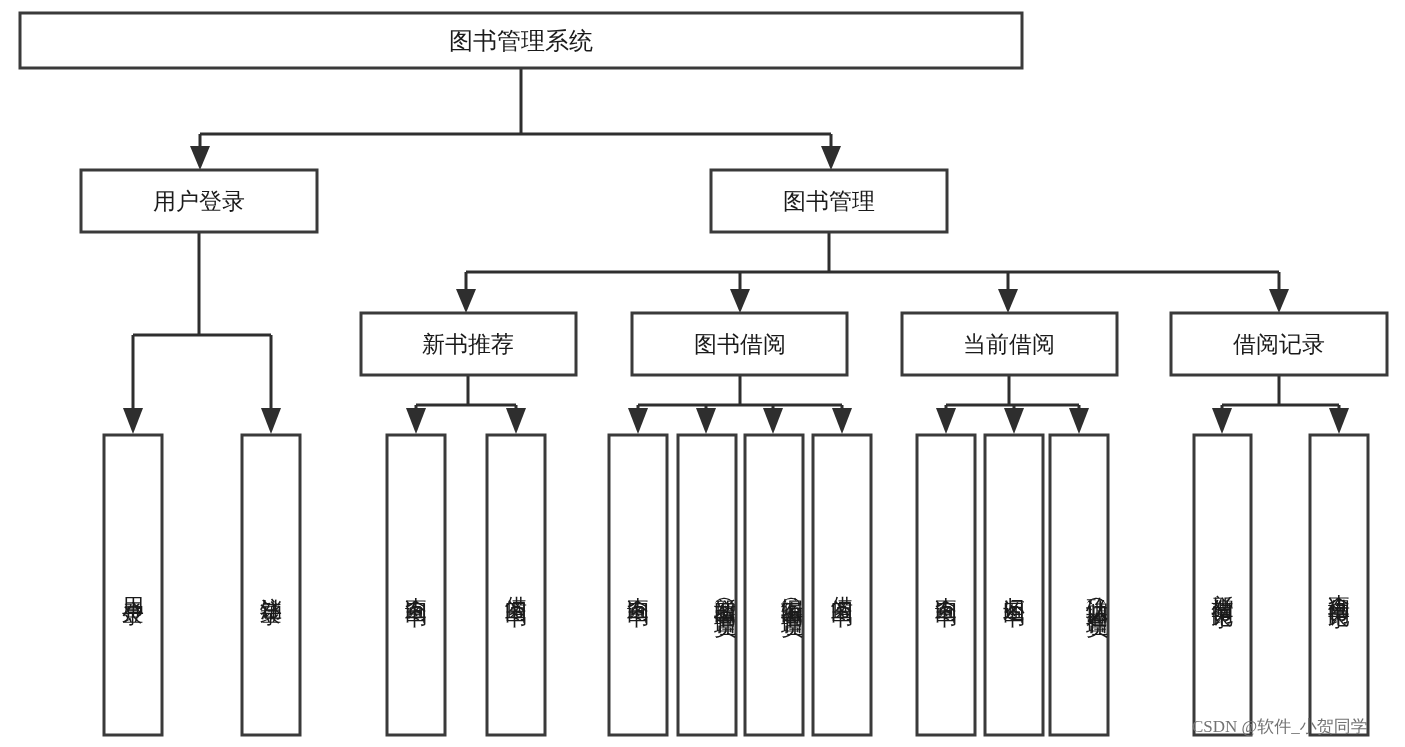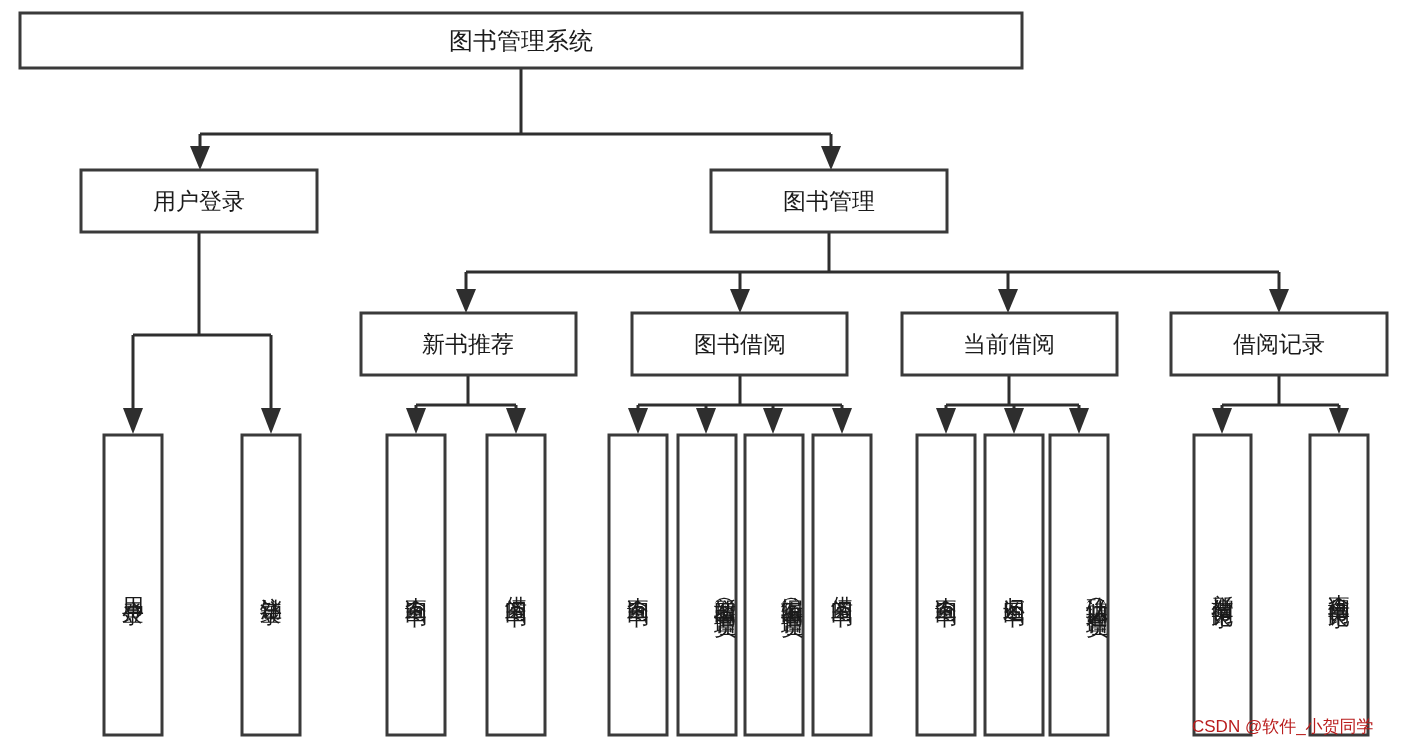--- a/index.html
+++ b/index.html
@@ -56,23 +56,23 @@
     font-size: 22px;
     color: #1a1a1a;
     letter-spacing: 3px;
     line-height: 1;
     text-align: center;
     white-space: nowrap;
     pointer-events: none;
   }
   .watermark {
     position: absolute;
-    font-family: Liberation Sans, sans-serif;
+    font-family: Liberation Serif, serif;
     font-size: 17px;
-    color: #b91c1c;
+    color: #737373;
     left: 1192px;
     top: 715px;
     white-space: nowrap;
   }
 </style>
 </head>
 <body>
 
 <div id="diagram-root">
 

